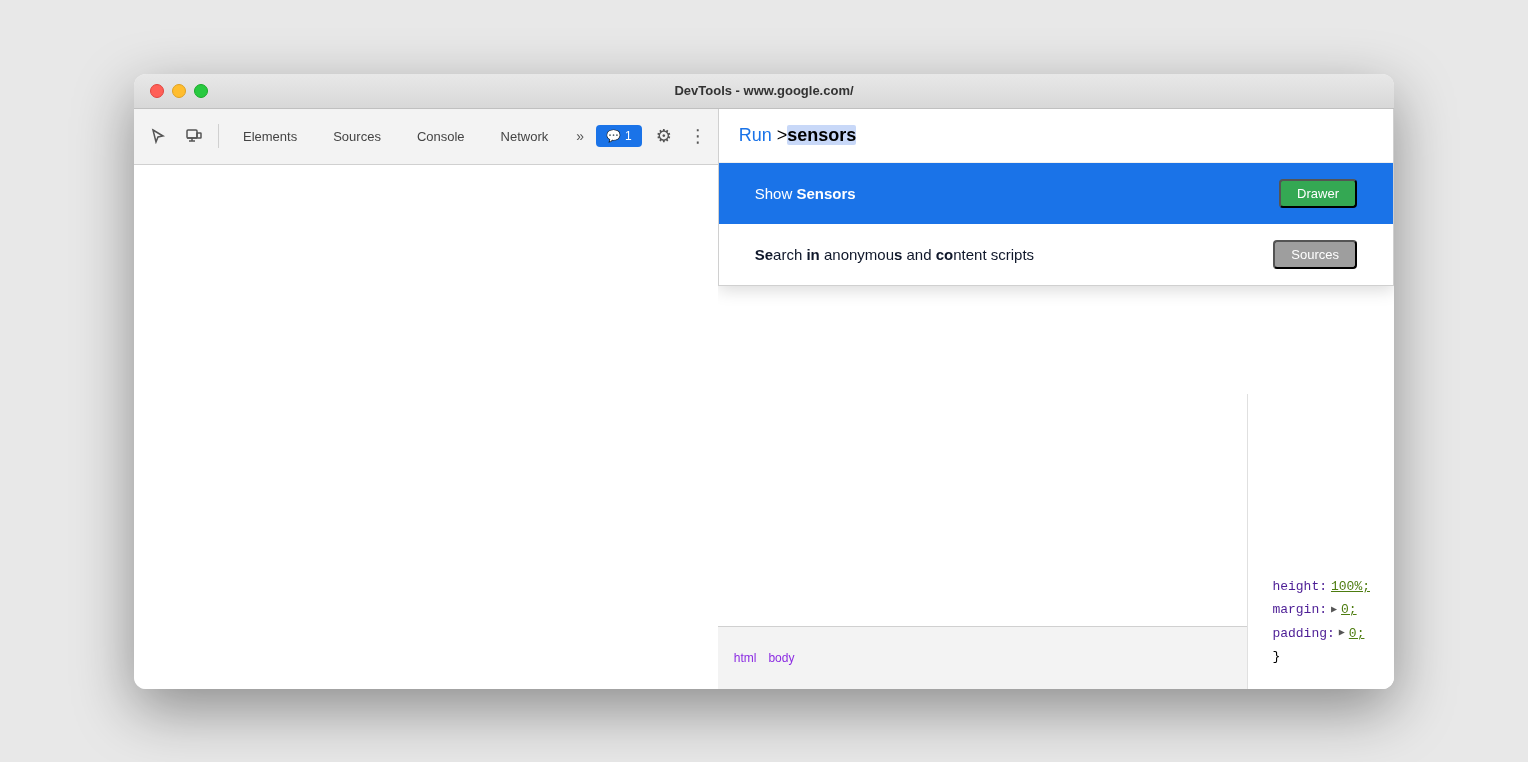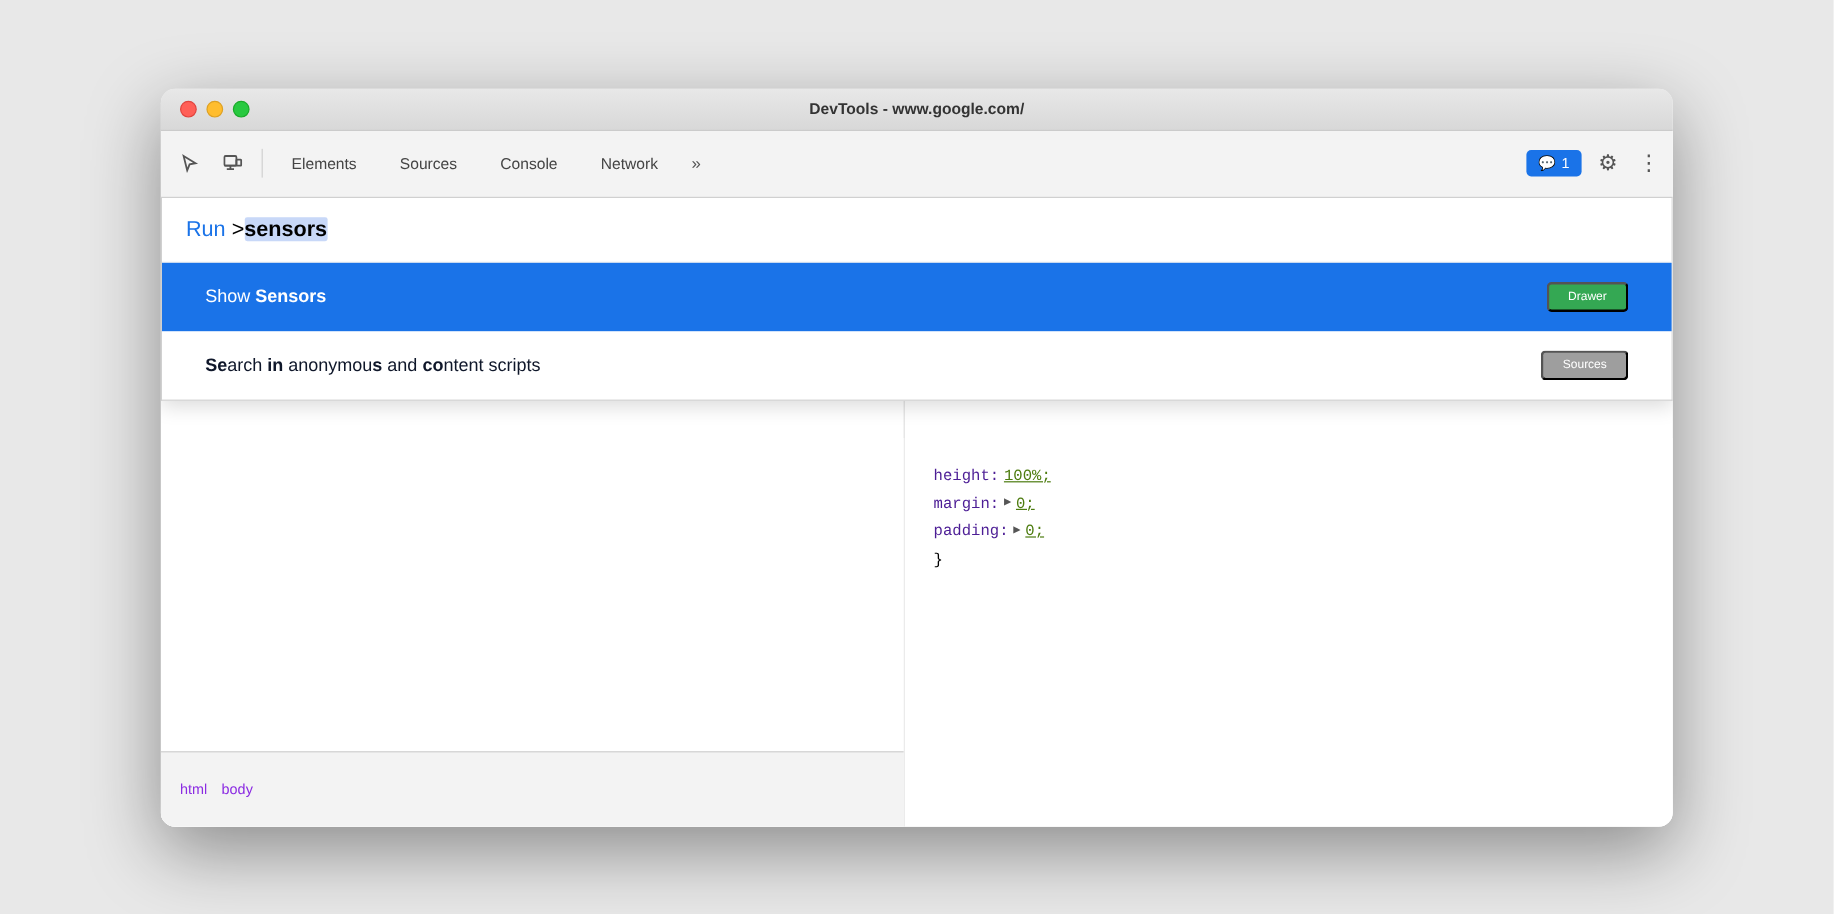--- a/index.html
+++ b/index.html
@@ -50,21 +50,20 @@
       left: 50%;
       transform: translateX(-50%);
       font-size: 13px;
       font-weight: 600;
       color: #333;
     }
 
     .devtools-container {
       background: #fff;
       display: flex;
-      flex-direction: column;
       height: 580px;
     }
 
     .toolbar {
       background: #f3f3f3;
       border-bottom: 1px solid #d0d0d0;
       display: flex;
       align-items: center;
       height: 56px;
       padding: 0 8px;
@@ -145,20 +144,21 @@
       cursor: pointer;
       color: #555;
       font-size: 18px;
     }
 
     .main-content {
       display: flex;
       flex: 1;
       overflow: hidden;
       position: relative;
+      align-items: flex-end;
     }
 
     
     .command-palette {
       position: absolute;
       top: 0;
       left: 0;
       right: 0;
       z-index: 100;
       background: white;
@@ -203,21 +203,21 @@
       font-size: 15px;
       flex: 1;
     }
 
     .result-text.active { color: white; }
     .result-text.inactive { color: #0f172a; }
 
     .result-badge {
       padding: 5px 16px;
       border-radius: 4px;
-      font-size: 10px;
+      font-size: 13px;
       font-weight: 500;
       cursor: pointer;
     }
 
     .result-badge.drawer {
       background: #34a853;
       color: white;
     }
 
     .result-badge.sources {

